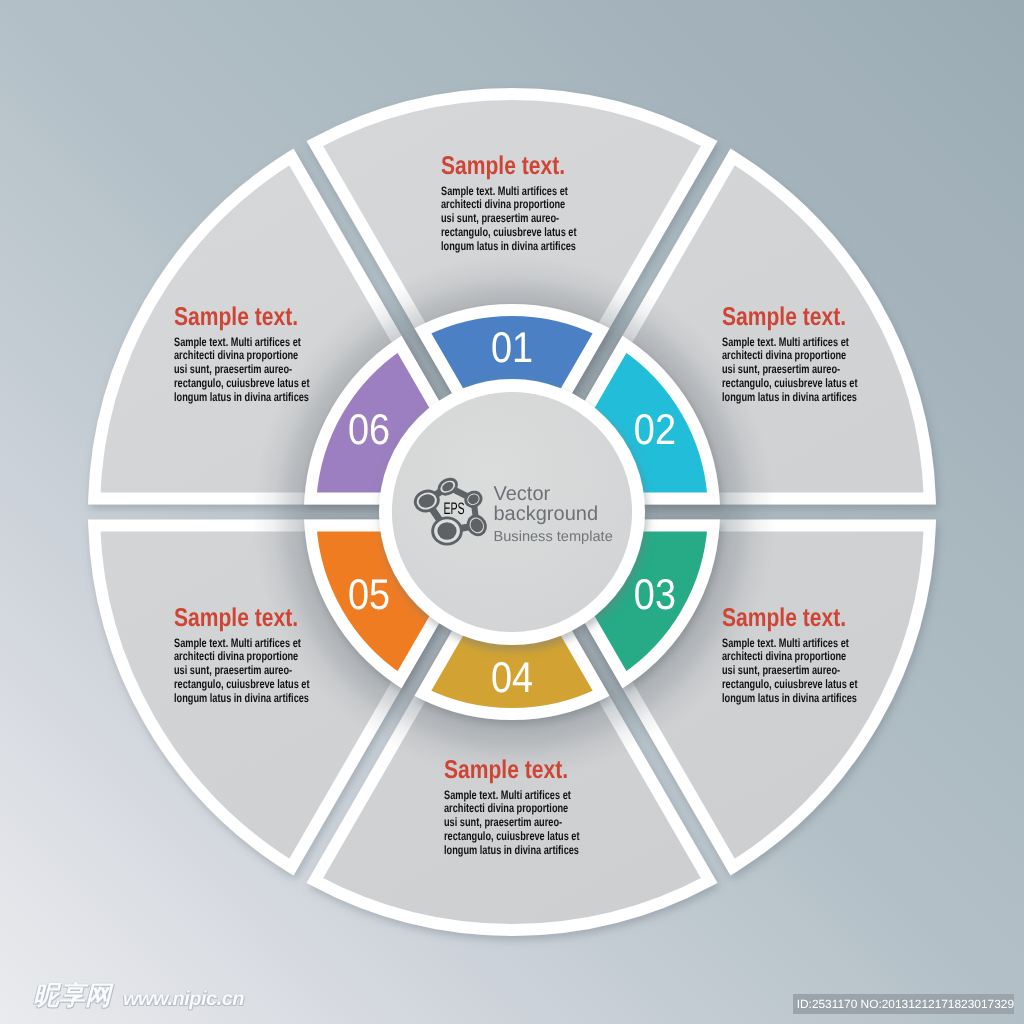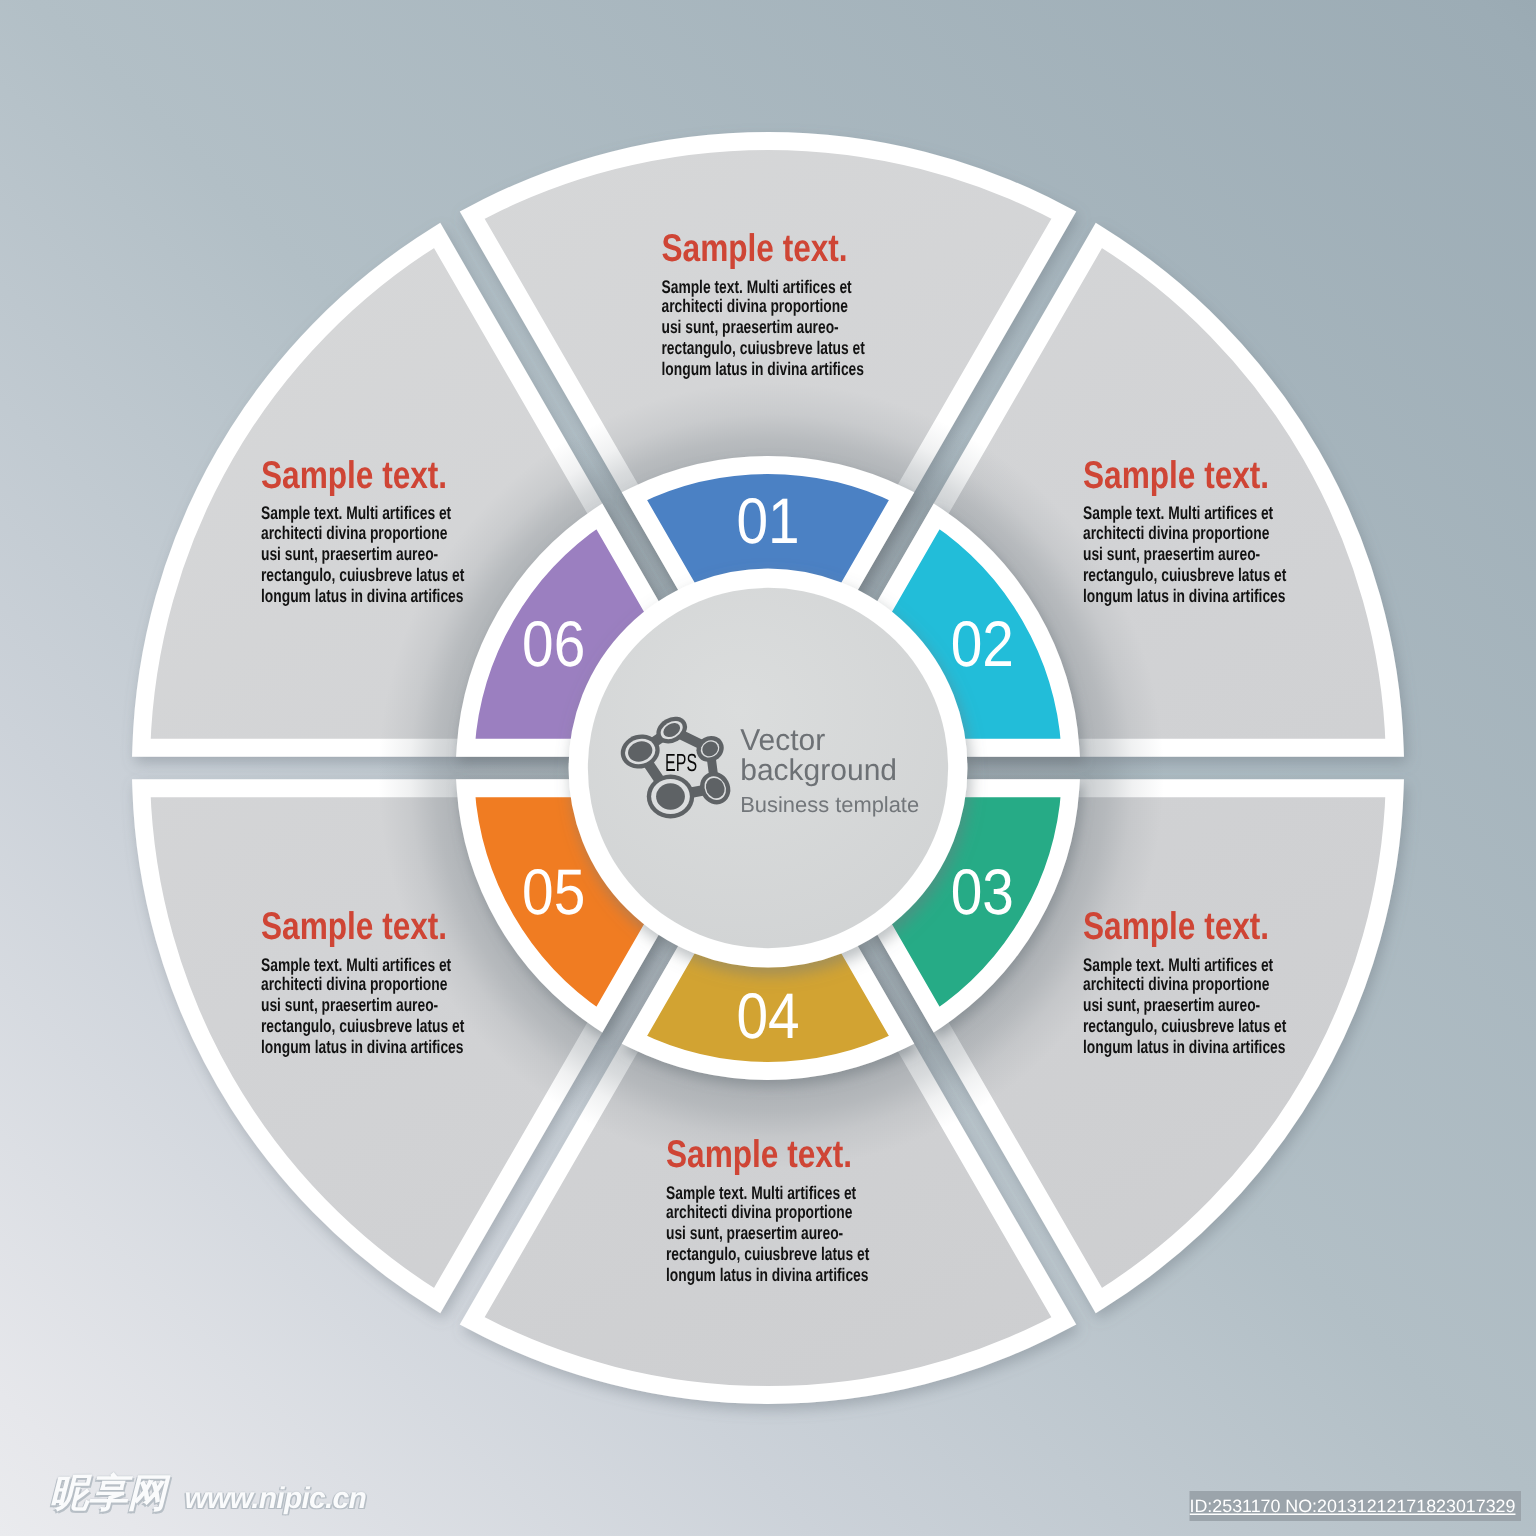--- a/index.html
+++ b/index.html
@@ -19,23 +19,23 @@
       letter-spacing:0px;white-space:nowrap;
       transform:scaleX(0.755);transform-origin:0 0;}
   .wm-brand{position:absolute;color:#fafbfc;font-size:26px;font-weight:bold;
       font-style:italic;letter-spacing:0px;line-height:26px;
       font-family:"DejaVu Sans",sans-serif;
       text-shadow:0 0 1px #aab3bb, 1px 1px 0 #b9c0c7, -1px 1px 0 #b9c0c7;margin-left:19px;}
   .wm-site{position:absolute;color:#fafbfc;font-size:20px;font-weight:bold;
       font-style:italic;letter-spacing:-0.5px;line-height:20px;
       text-shadow:0 0 1px #a9b2ba, 1px 1px 0 #b9c0c7, -1px 1px 0 #b9c0c7;}
   .idbadge{position:absolute;background:#9ba4ab;color:#fff;font-size:11.9px;
-      letter-spacing:0px;text-align:left;line-height:20px;height:20px;
+      letter-spacing:0px;text-align:right;line-height:20px;height:20px;
       white-space:nowrap;overflow:hidden;
-      font-family:"Liberation Sans",sans-serif;text-decoration:underline;}
+      font-family:"Liberation Sans",sans-serif;}
 </style>
 </head>
 <body>
 
 <div id="stage">
   <svg id="art" viewBox="0 0 1024 1024">
       <defs>
 <linearGradient id="bg" x1="1024" y1="0" x2="0" y2="1024" gradientUnits="userSpaceOnUse">
   <stop offset="0.00" stop-color="#9aaab3"></stop>
   <stop offset="0.02" stop-color="#9cacb5"></stop>

